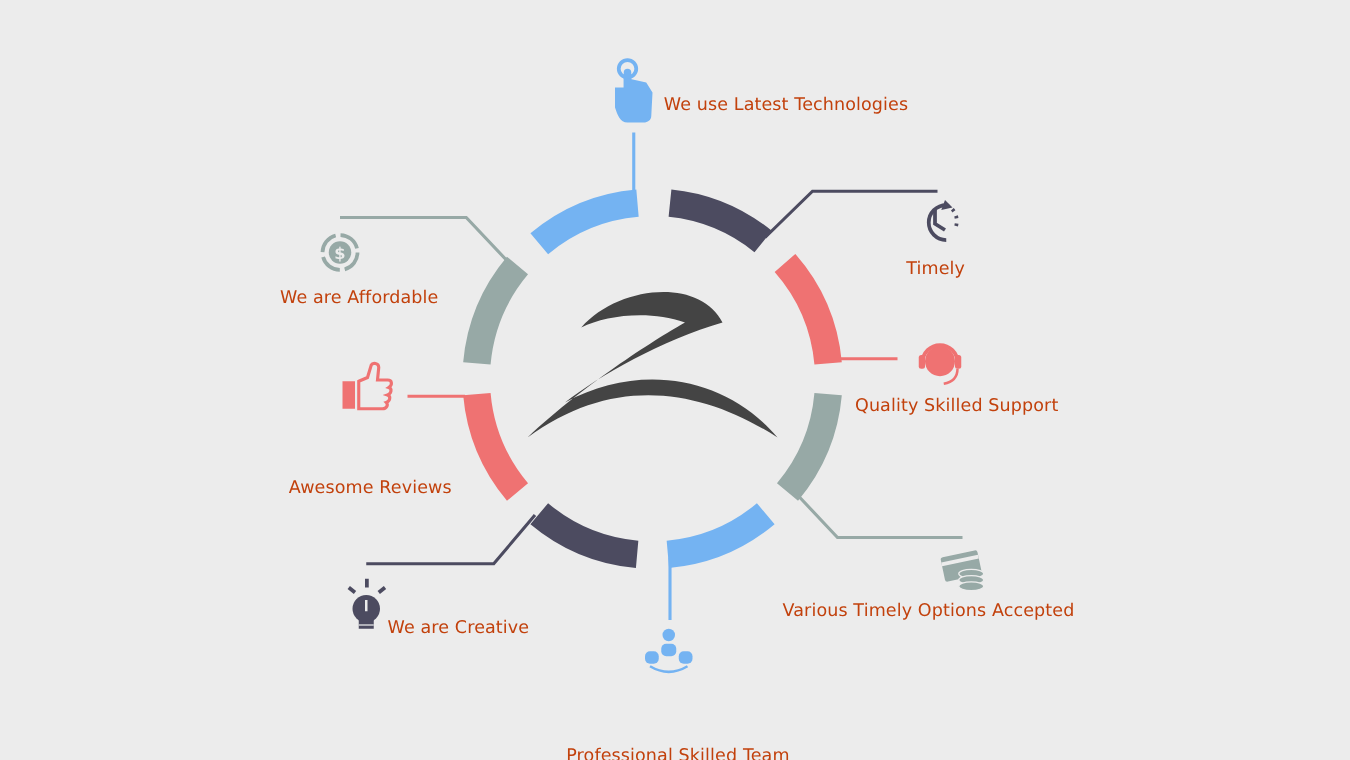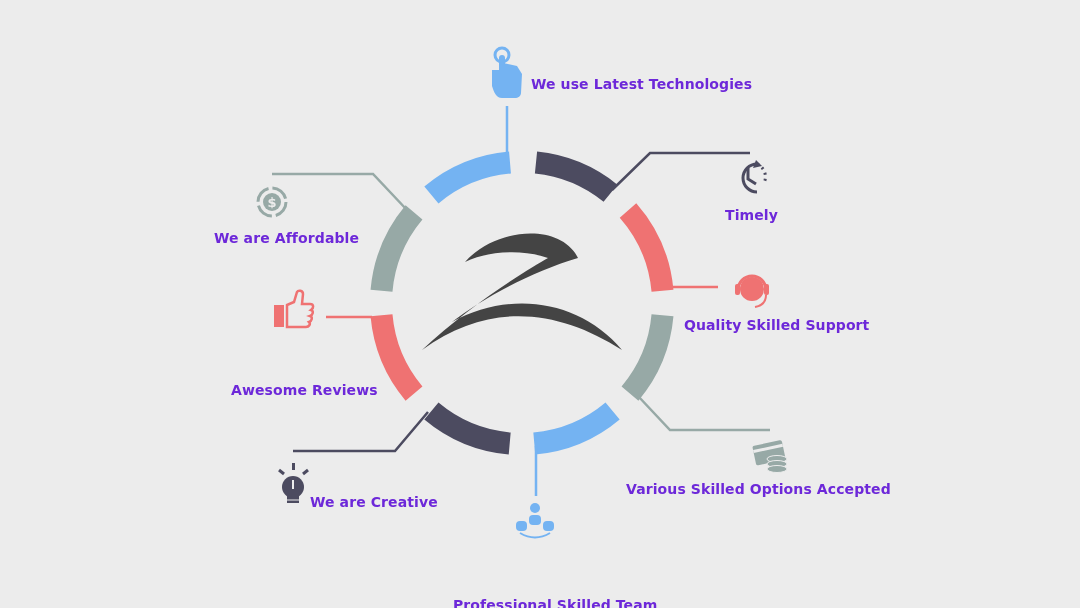--- a/index.html
+++ b/index.html
@@ -1,18 +1,18 @@
 <!DOCTYPE html>
 <html><head>
 <meta charset="utf-8">
 <style>
   html,body{margin:0;padding:0;}
   body{width:1080px;height:608px;background:#ececec;position:relative;overflow:hidden;font-family:"DejaVu Sans","Liberation Sans",sans-serif;}
   svg.main{position:absolute;left:0;top:0;}
-  .lbl{position:absolute;font-size:14px;color:#6d28d9;white-space:nowrap;letter-spacing:0.1px;font-weight:bold;}
+  .lbl{position:absolute;font-size:14px;color:#c2410c;white-space:nowrap;letter-spacing:0.1px;}
 </style>
 </head>
 <body>
 
 <svg class="main" width="1080" height="608" viewBox="0 0 1080 608">
 
   <g fill="none" stroke-width="22">
     <path stroke="#74b3f2" d="M 431.4 195 A 141 141 0 0 1 510 162.5"></path>
     <path stroke="#4c4b60" d="M 536 162.5 A 141 141 0 0 1 610.5 193.2"></path>
     <path stroke="#ef7272" d="M 628 210.4 A 141 141 0 0 1 662.5 290.7"></path>
@@ -95,17 +95,17 @@
   <g>
     <circle cx="272" cy="202" r="14" fill="none" stroke="#97a9a6" stroke-width="3" stroke-dasharray="18 4"></circle>
     <circle cx="272" cy="202" r="9" fill="#97a9a6"></circle>
     <text x="272" y="207" text-anchor="middle" font-size="13" font-weight="bold" fill="#ececec" font-family="DejaVu Sans, sans-serif">$</text>
   </g>
 </svg>
 
 <div class="lbl" style="left:531px;top:76px;">We use Latest Technologies</div>
 <div class="lbl" style="left:725px;top:207px;">Timely</div>
 <div class="lbl" style="left:684px;top:317px;">Quality Skilled Support</div>
-<div class="lbl" style="left:626px;top:481px;">Various Skilled Options Accepted</div>
+<div class="lbl" style="left:626px;top:481px;">Various Timely Options Accepted</div>
 <div class="lbl" style="left:453px;top:564px;margin-top:33px;">Professional Skilled Team</div>
 <div class="lbl" style="left:310px;top:494px;text-align:right;">We are Creative</div>
 <div class="lbl" style="left:231px;top:339px;margin-top:43px;">Awesome Reviews</div>
-<div class="lbl" style="left:214px;top:230px;">We are Affordable</div>
+<div class="lbl" style="left:224px;top:230px;">We are Affordable</div>
 
 </body></html>

